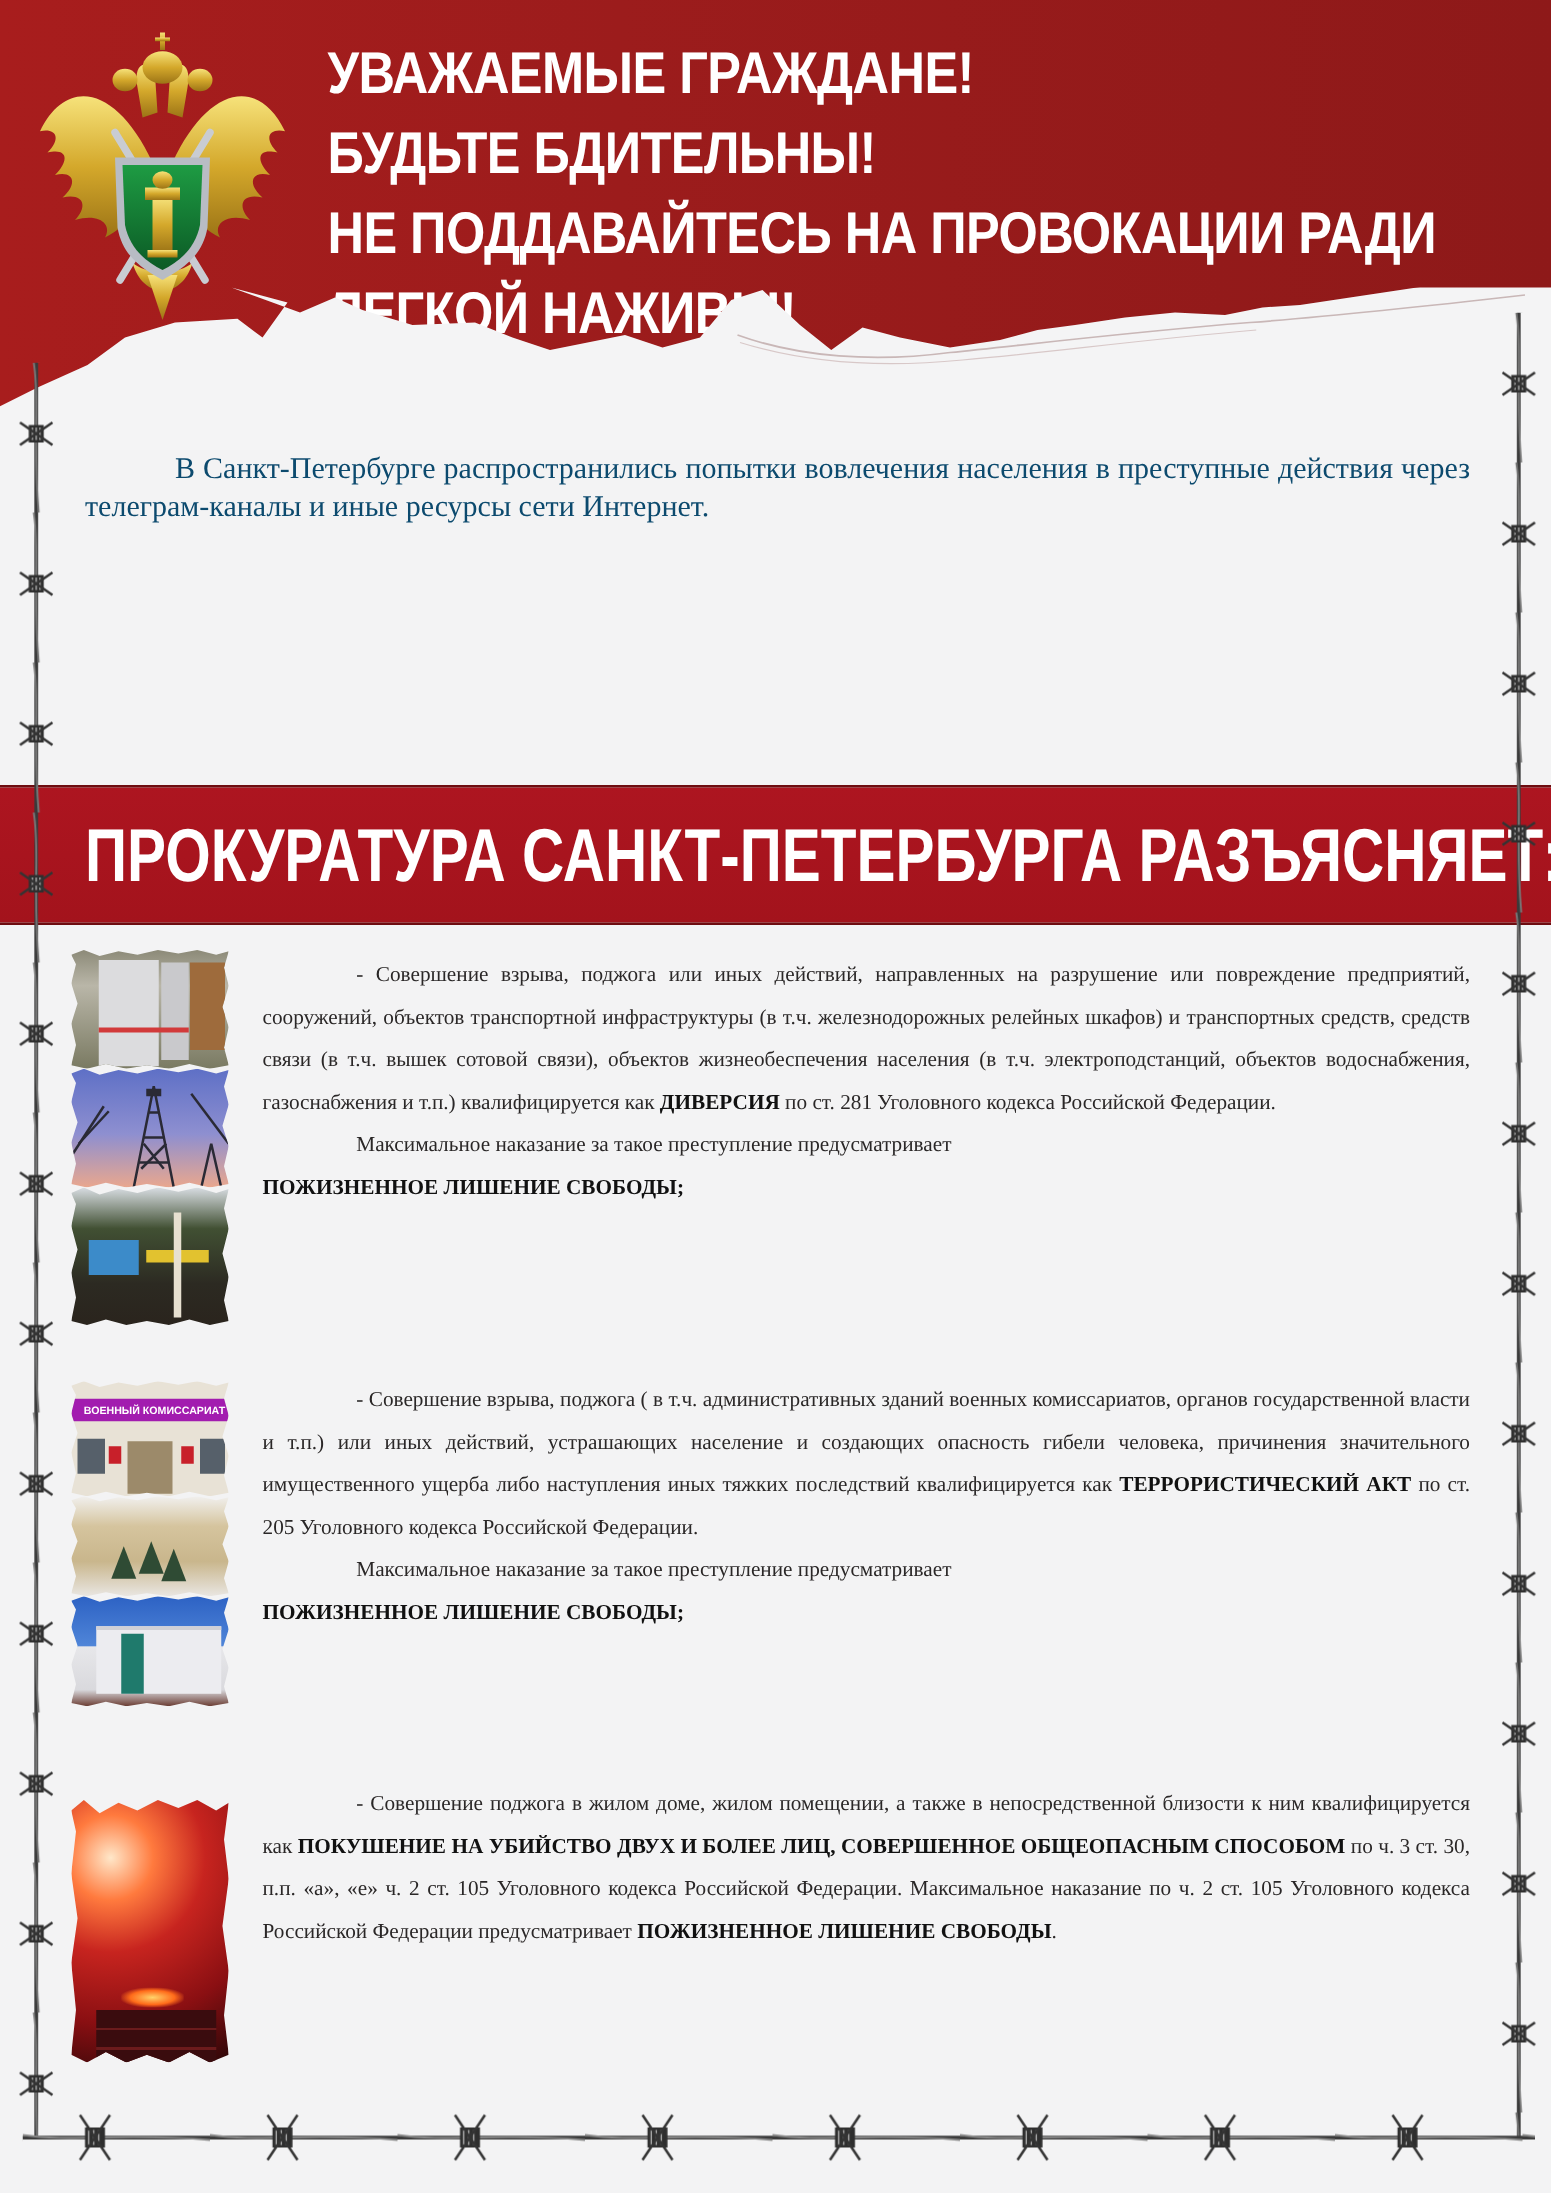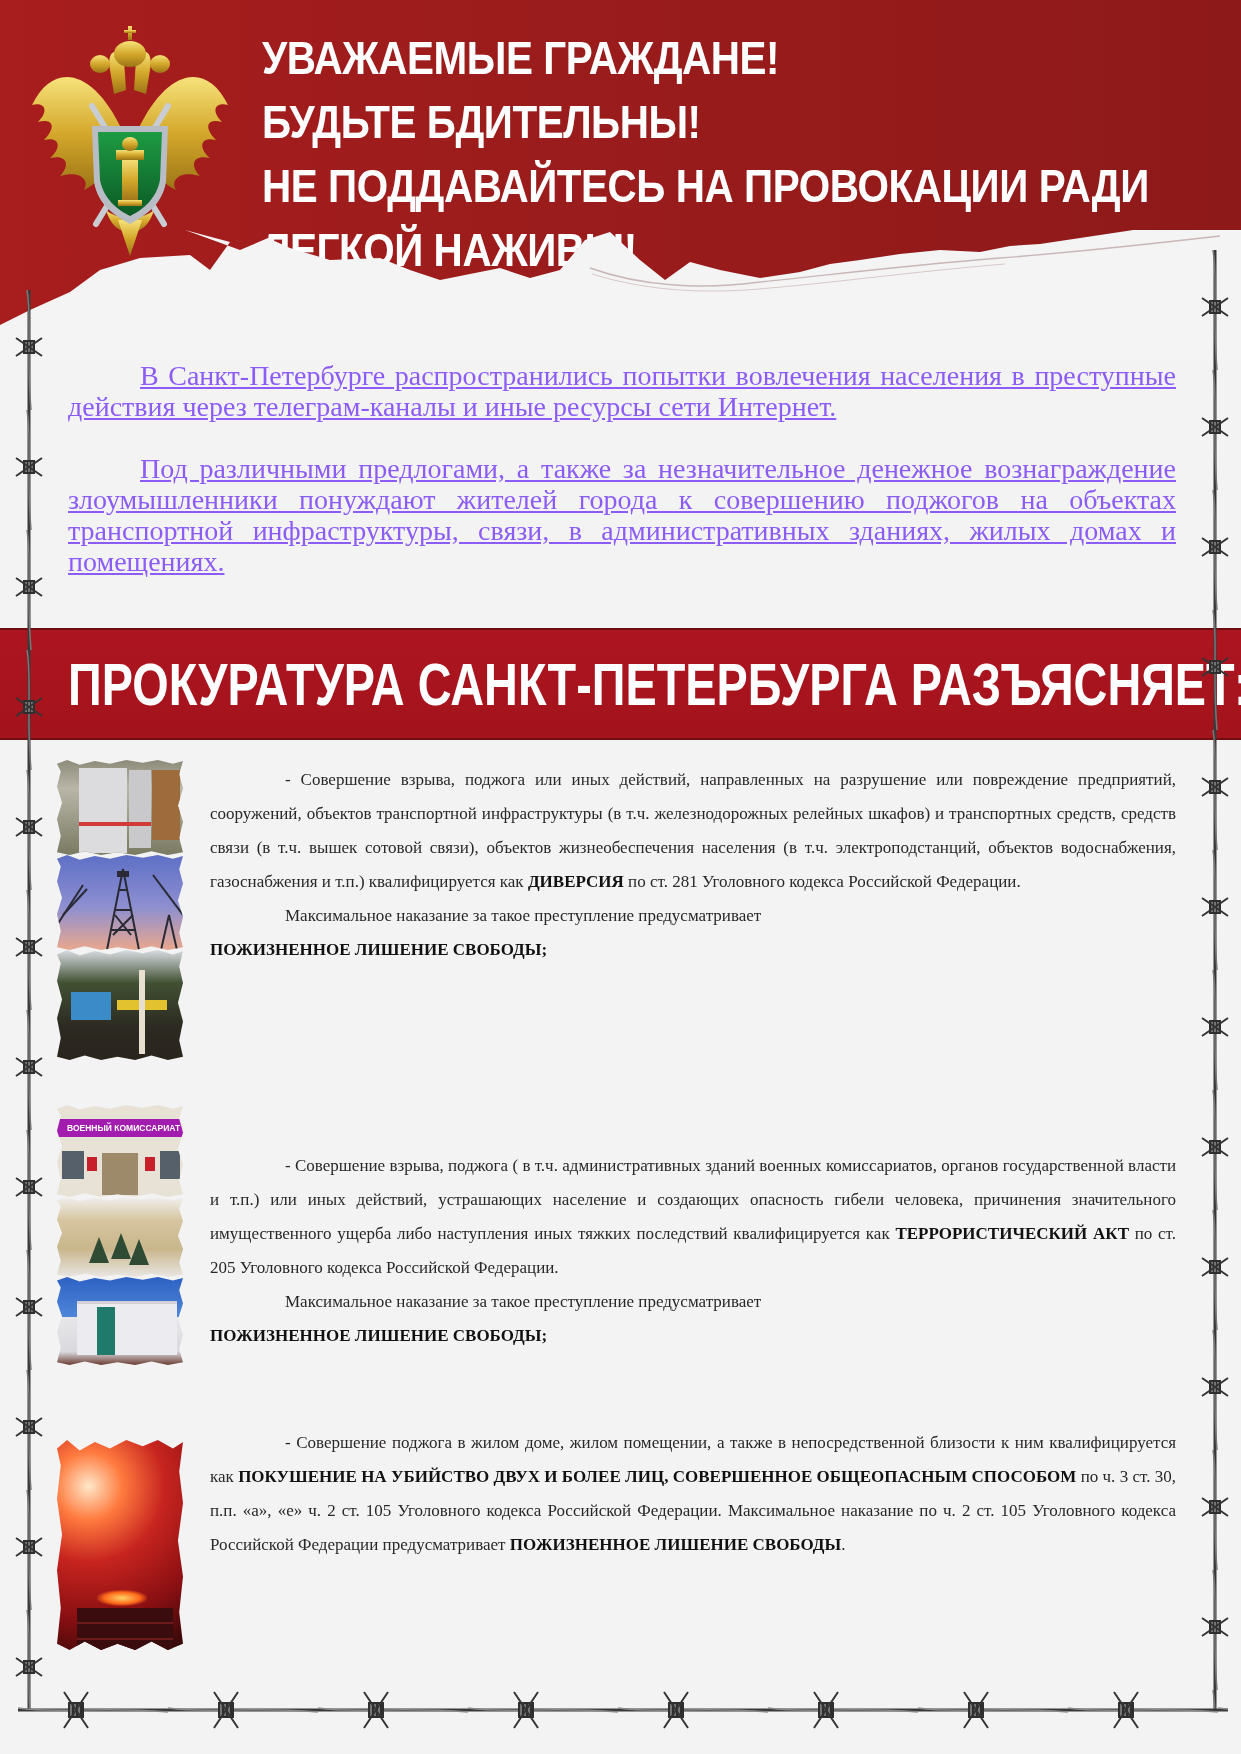--- a/index.html
+++ b/index.html
@@ -19,21 +19,21 @@
     font-weight: bold; color: #ffffff;
     font-size: 47px; line-height: 64px; letter-spacing: -0.5px;
     transform: scaleX(0.86); transform-origin: left top;
     white-space: nowrap;
   }
   .headline div { display: block; }
 
   
   .intro {
     position: absolute; left: 68px; top: 360px; width: 1108px;
-    font-size: 28px; line-height: 31px; text-align: justify; color: #8b5cf6; text-decoration: underline;
+    font-size: 24px; line-height: 31px; text-align: justify; color: #0c4a6e;
   }
   .intro p { text-indent: 72px; margin-bottom: 31px; }
 
   
   .banner {
     position: absolute; left: 0; top: 628px; width: 1241px; height: 112px;
     background: linear-gradient(180deg, #ad1520 0%, #a3131c 100%);
     border-top: 2px solid #6e0c10; border-bottom: 2px solid #6e0c10;
   }
   .banner-title {
@@ -45,21 +45,21 @@
 
   
   .article {
     position: absolute; left: 210px; width: 966px;
     font-size: 17px; line-height: 34px; text-align: justify; color: #2a2727;
   }
   .article p { text-indent: 75px; }
   .article p.noindent { text-indent: 0; }
   .article b { color: #111; font-weight: bold; }
   .a1 { top: 763px; }
-  .a2 { top: 1149px; }
+  .a2 { top: 1103px; }
   .a3 { top: 1426px; }
 
   .photo-stack { position: absolute; left: 57px; width: 130px; }
   .photo { position: relative; width: 126px; overflow: hidden;
            clip-path: polygon(0% 4%, 8% 0%, 18% 5%, 30% 1%, 42% 4%, 55% 0%, 68% 3%, 80% 0%, 92% 4%, 100% 1%,
                                97% 15%, 100% 30%, 96% 48%, 100% 65%, 97% 82%, 100% 97%,
                                88% 100%, 75% 96%, 62% 100%, 48% 97%, 35% 100%, 22% 96%, 10% 100%, 0% 97%,
                                3% 80%, 0% 62%, 4% 45%, 0% 28%, 3% 12%); }
   .ps1 { top: 760px; }
   .ps2 { top: 1105px; }
@@ -164,21 +164,20 @@
 
   <svg class="torn-edge" viewBox="0 0 1241 130" preserveAspectRatio="none">
     <path d="M0 95 L30 80 L70 62 L100 40 L140 28 L190 25 L210 40 L230 12 L185 0 L240 20 L268 8 L290 18 L330 30 L380 28 L410 40 L440 50 L470 44 L500 38 L530 48 L560 40 L585 10 L610 2 L640 30 L665 50 L690 32 L720 40 L760 48 L800 42 L830 34 L860 30 L900 24 L940 20 L980 22 L1010 16 L1040 14 L1080 8 L1120 2 L1160 -4 L1200 -12 L1241 -14 L1241 130 L0 130Z" fill="#f4f4f5"></path>
     <path d="M590 38 C640 56,700 60,760 52 C820 46,900 36,1000 28 C1080 22,1150 14,1220 6" fill="none" stroke="#c9b7b7" stroke-width="1.4"></path>
     <path d="M592 44 C650 62,710 64,770 58 C840 52,910 42,1005 34" fill="none" stroke="#d8c8c8" stroke-width="1"></path>
   </svg>
 </div>
 
 <div class="intro">
   <p>В Санкт-Петербурге распространились попытки вовлечения населения в преступные действия через телеграм-каналы и иные ресурсы сети Интернет.</p>
-  <p>Под различными предлогами, а также за незначительное денежное вознаграждение злоумышленники понуждают жителей города к совершению поджогов на объектах транспортной инфраструктуры, связи, в административных зданиях, жилых домах и помещениях.</p>
 </div>
 
 <div class="banner">
   <div class="banner-title">ПРОКУРАТУРА САНКТ-ПЕТЕРБУРГА РАЗЪЯСНЯЕТ:</div>
 </div>
 
 <div class="photo-stack ps1">
   <div class="photo ph-cabinet">
     <div class="box1"></div>
       <div class="box2"></div>

